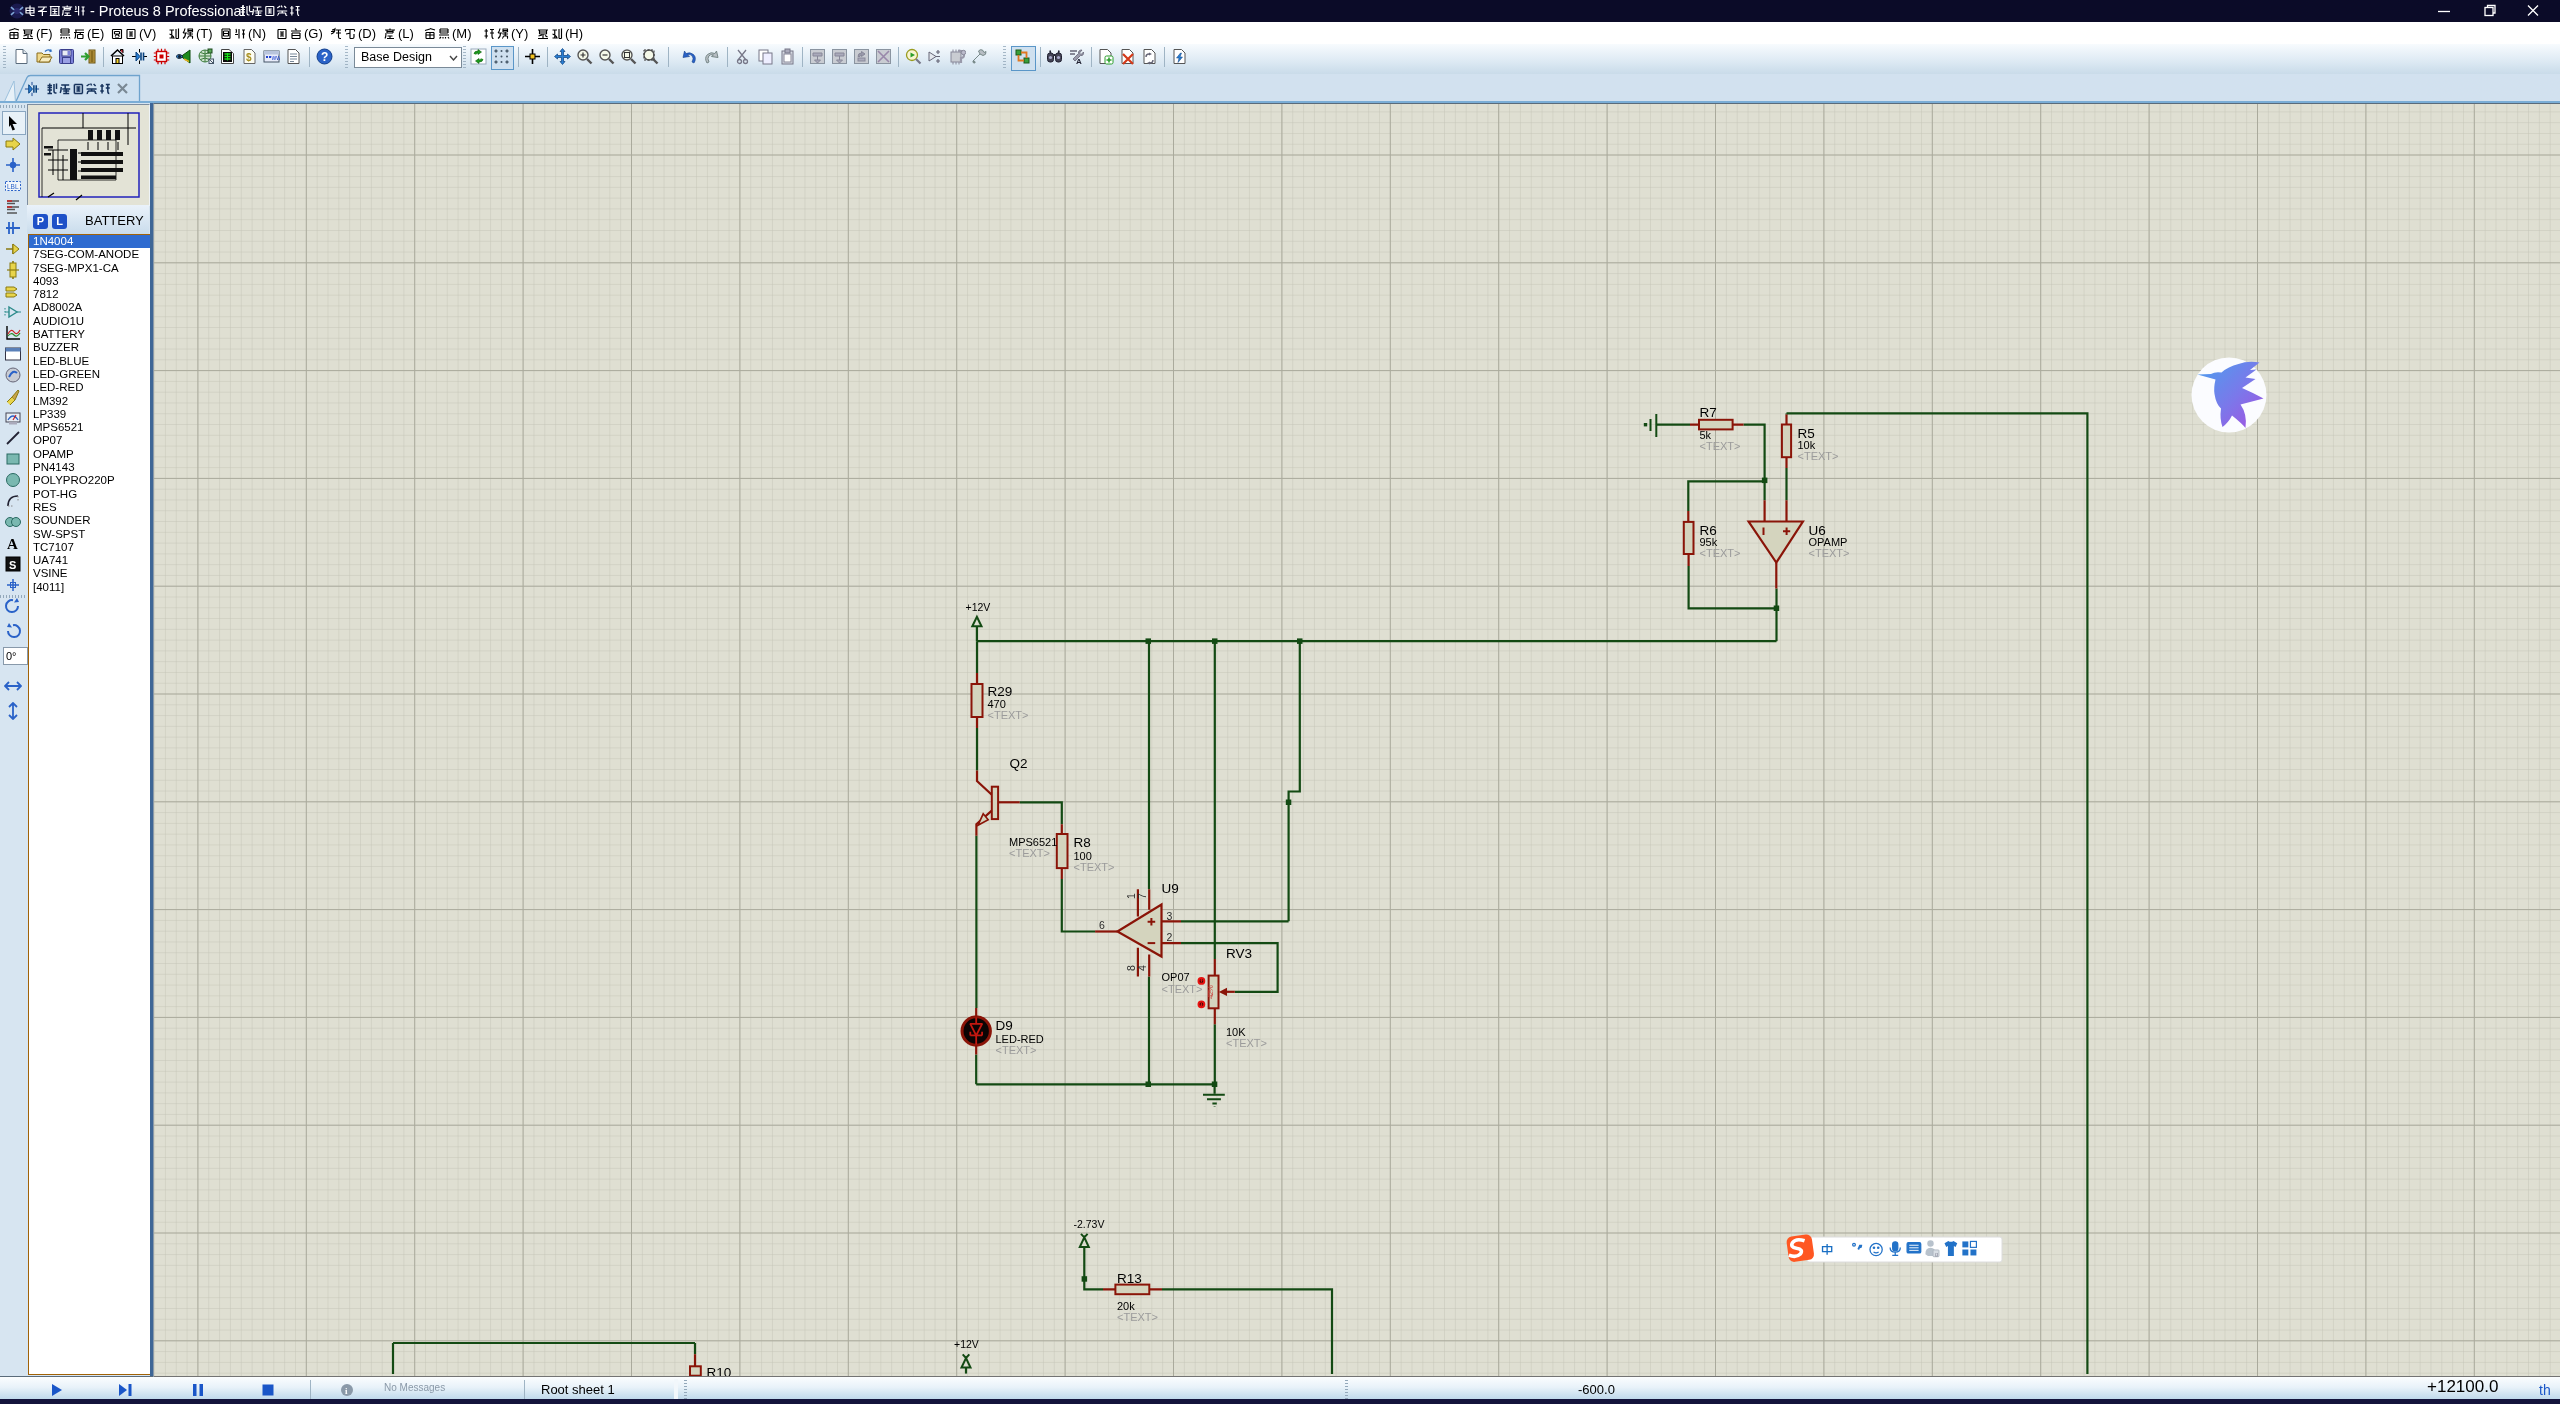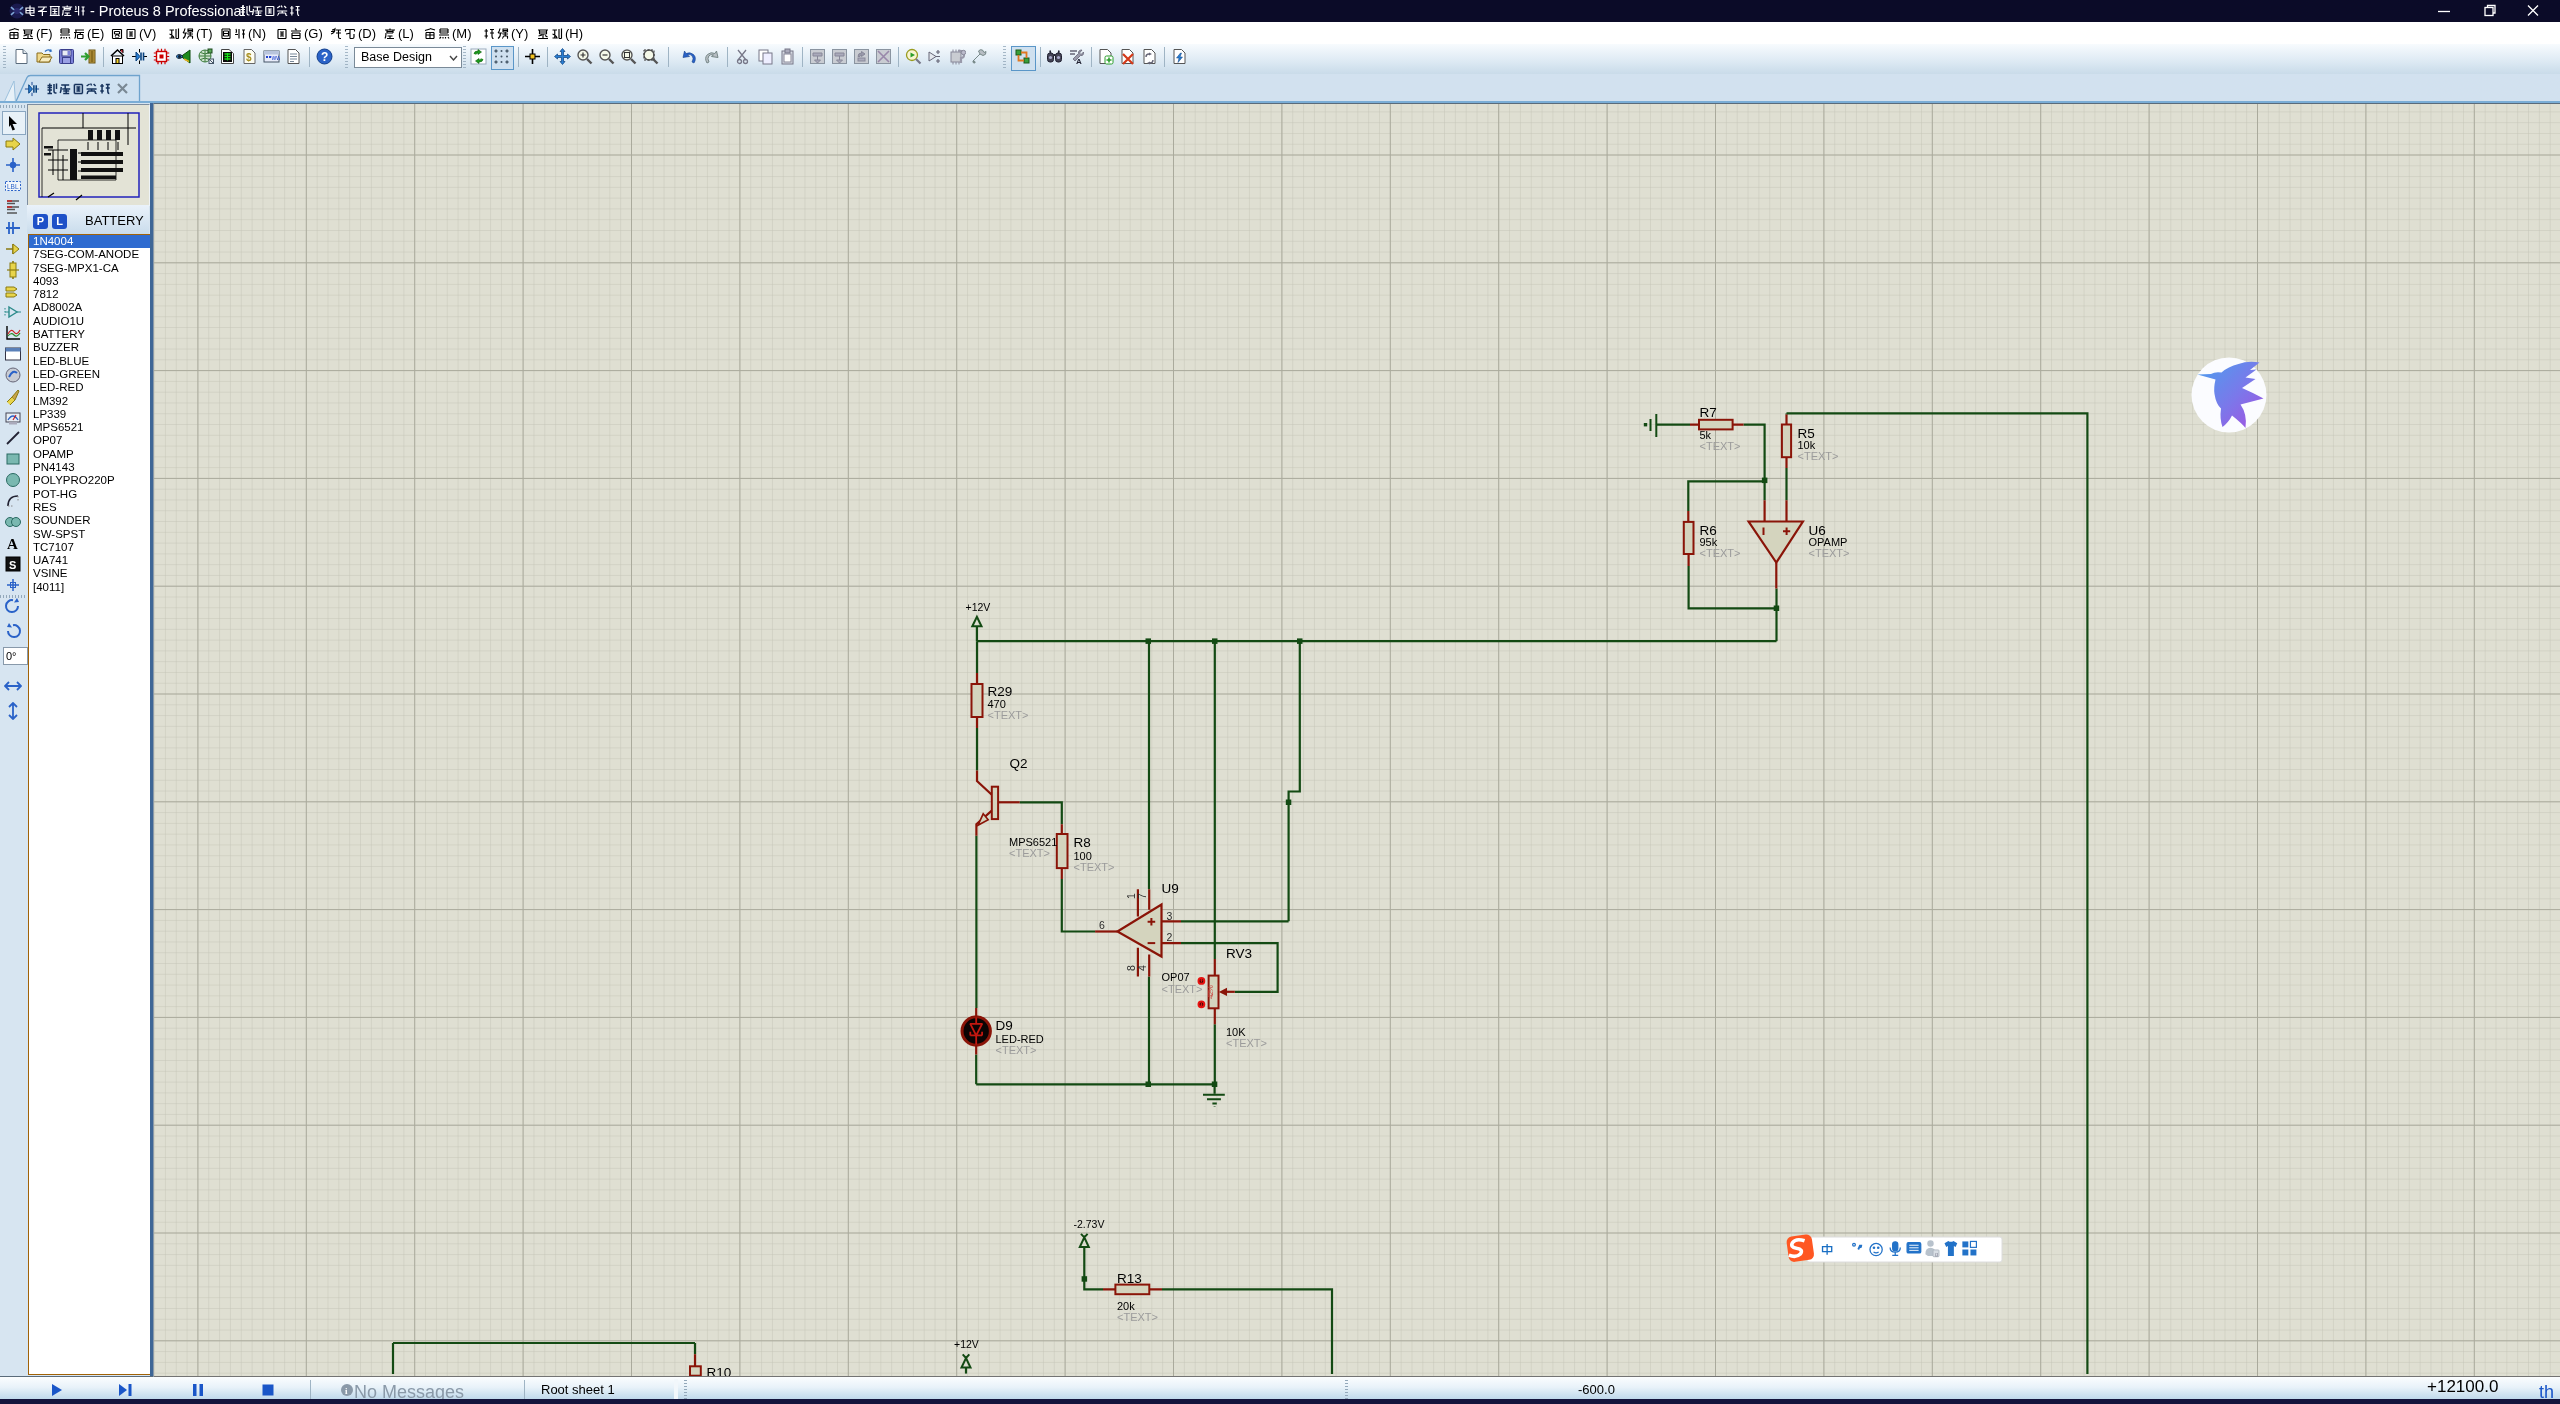--- a/index.html
+++ b/index.html
@@ -719,29 +719,29 @@
       <rect x="8.5" y="1" width="3.5" height="12" fill="#1a56c8"></rect>
     </svg>
 <svg class="abs" style="left:261px;top:6px" width="14" height="14" viewBox="0 0 14 14">
       <rect x="1.5" y="1.5" width="11" height="11" fill="#1a56c8"></rect>
     </svg>
 <div class="ssep" style="left:310px"></div>
 <svg class="abs" style="left:340px;top:6px" width="14" height="14" viewBox="0 0 14 14">
       <circle cx="7" cy="7" r="6" fill="#8a99a8"></circle>
       <text x="5" y="10.5" font-size="9" font-weight="bold" fill="#fff" font-family="Liberation Serif">i</text>
     </svg>
-<div class="abs" style="left:354px;top:5px;font-size:18px;color:#8a99a8">No Messages</div>
+<div class="abs" style="left:384px;top:5px;font-size:10px;color:#8a99a8">No Messages</div>
 <div class="ssep" style="left:524px"></div>
 <div class="abs" style="left:541px;top:5px;font-size:13px;color:#000">Root sheet 1</div>
 <div class="abs" style="left:674px;top:2px;width:4px;height:21px;background:#f2f7fb"></div>
 <div class="shandle" style="left:684px"></div>
 <div class="shandle" style="left:1345px"></div>
 <div class="abs" style="left:1578px;top:5px;font-size:13px;color:#000">-600.0</div>
 <div class="abs" style="left:2427px;top:0;font-size:17px;color:#000">+12100.0</div>
-<div class="abs" style="left:2539px;top:5px;font-size:18px;color:#1a56c8">th</div>
+<div class="abs" style="left:2539px;top:5px;font-size:14px;color:#1a56c8">th</div>
 </div>
 <div class="abs" id="taskbar"></div>
 
 <div class="abs" id="canvas">
 <svg width="2406" height="1272" viewBox="154 104 2406 1272" font-family="Liberation Sans">
 <defs>
 <pattern id="gmin" width="10.84" height="10.78" patternUnits="userSpaceOnUse" x="2.3" y="3.6">
 <path d="M10.84 0 H0 V10.78" fill="none" stroke="#c5c5b7" stroke-width="1"></path>
 </pattern>
 <pattern id="gmaj" width="108.4" height="107.8" patternUnits="userSpaceOnUse" x="89" y="46.7">

